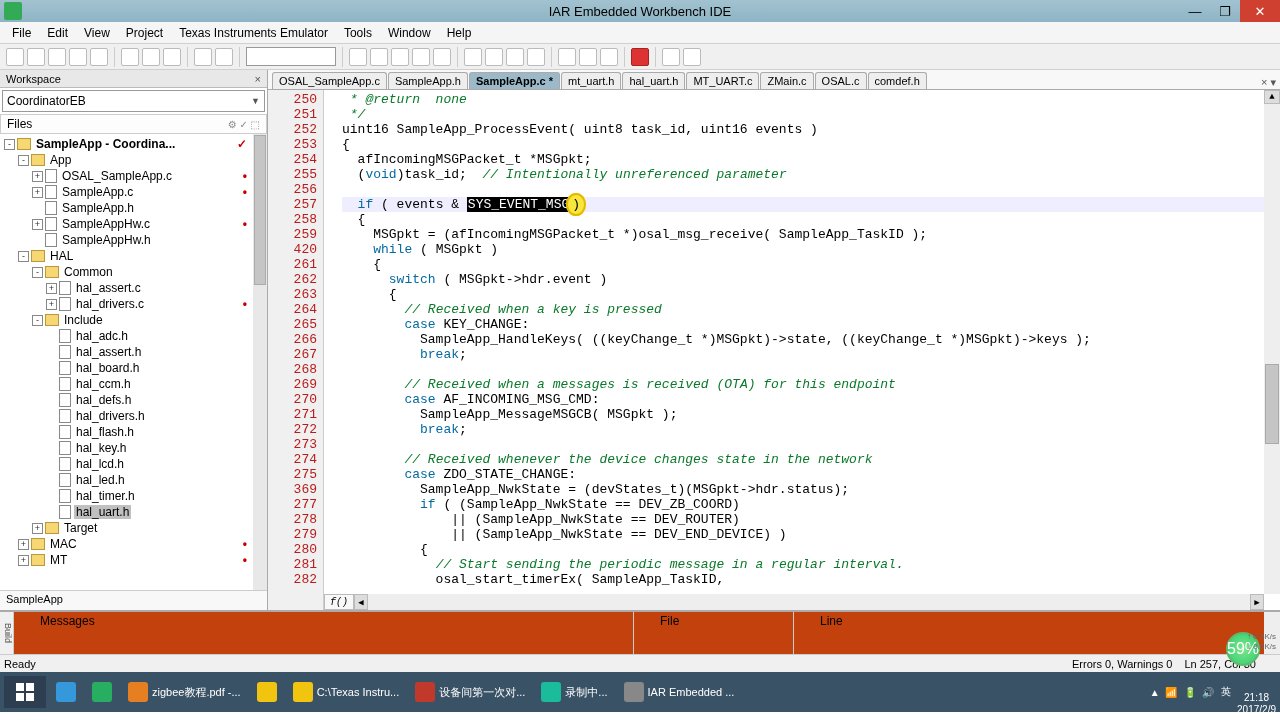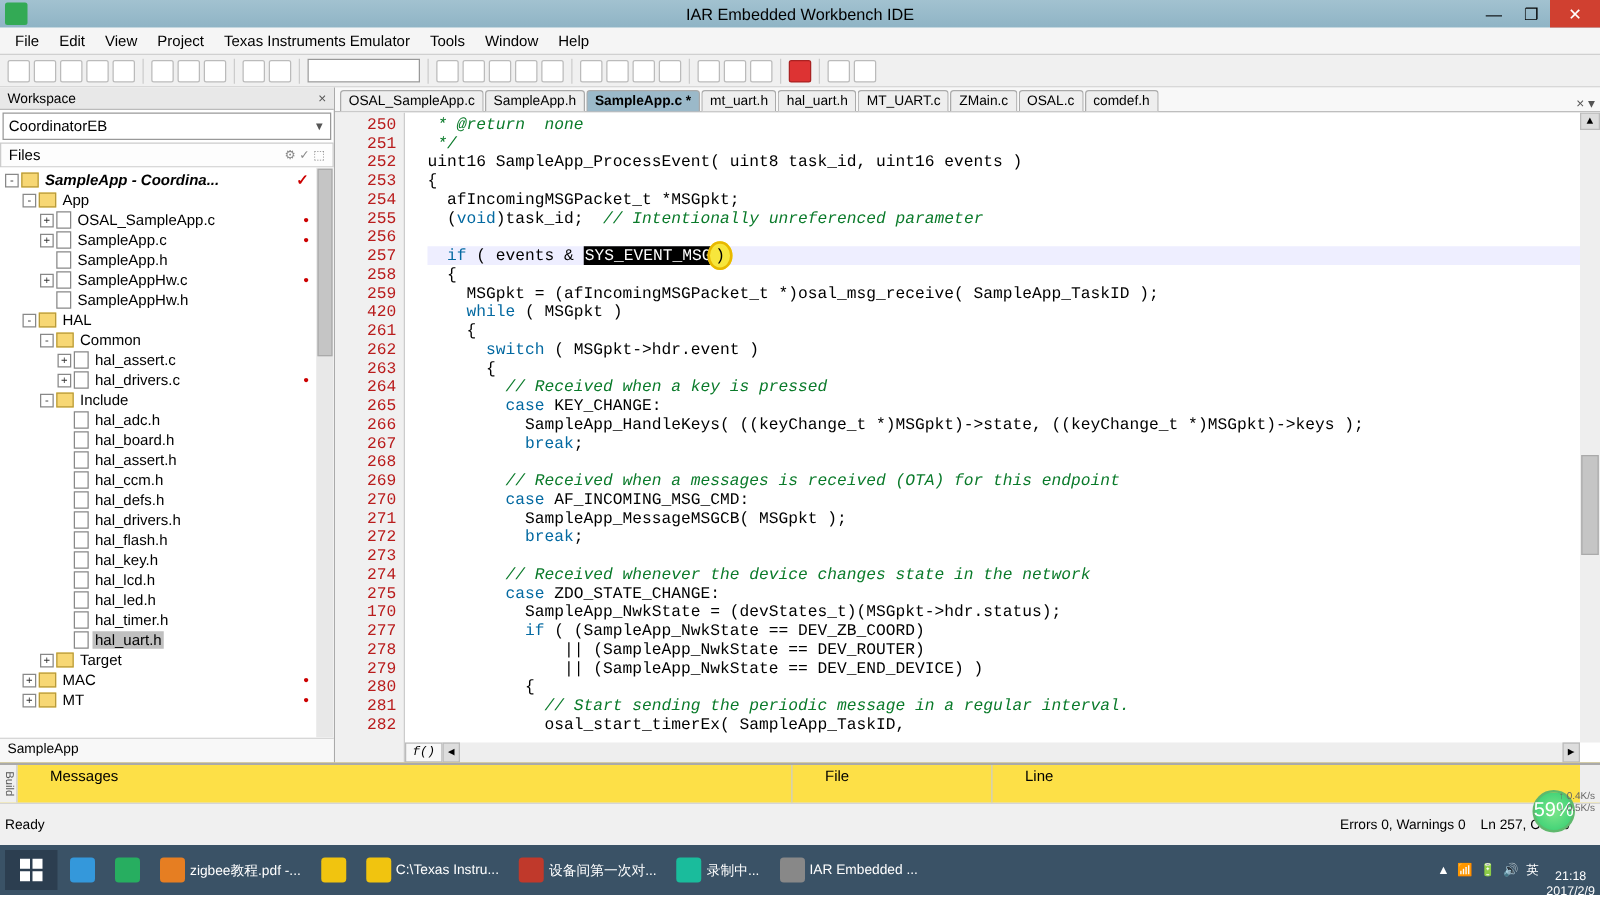--- a/index.html
+++ b/index.html
@@ -28,21 +28,21 @@
 .tree .scrollb { position: absolute; right: 0; top: 0; width: 14px; height: 100%; background: #e8e8e8; }
 .tree .scrollb .th { width: 12px; height: 150px; background: #c5c5c5; margin: 1px auto 0; border: 1px solid #aaa; }
 .tree-row { display: flex; align-items: center; height: 16px; padding-left: 4px; white-space: nowrap; }
 .tree-row .exp { width: 11px; height: 11px; border: 1px solid #888; margin-right: 2px; display: inline-flex; align-items: center; justify-content: center; font-size: 9px; line-height: 1; color: #333; background: #fff; }
 .tree-row .sp { display: inline-block; }
 .tree-row .folder-ico { width: 14px; height: 12px; background: #f7d774; border: 1px solid #b89a3a; margin-right: 3px; }
 .tree-row .file-ico { width: 12px; height: 14px; background: #fff; border: 1px solid #888; margin-right: 3px; }
 .tree-row.selected .lbl { background: #c0c0c0; }
 .tree-row .lbl { padding: 0 2px; }
 .tree-row .mark { color: #c00; margin-left: auto; margin-right: 20px; font-weight: bold; }
-.tree-row.bold .lbl { font-weight: bold; font-style: italic; }
+.tree-row.bold .lbl { font-weight: bold; }
 .ws-footer { height: 20px; border-top: 1px solid #ccc; padding: 2px 6px; background: #f8f8f8; font-size: 11px; }
 .editor-pane { flex: 1; display: flex; flex-direction: column; }
 .tabs { height: 20px; background: #f8f8f8; display: flex; align-items: flex-end; border-bottom: 1px solid #aaa; padding-left: 4px; position: relative; }
 .tabs .tab { padding: 2px 6px; font-size: 11px; border: 1px solid #aaa; border-bottom: none; margin-right: 1px; background: #eee; border-radius: 3px 3px 0 0; }
 .tabs .tab.active { background: #9bb9c9; color: #000; font-weight: bold; }
 .tabs .tx { position: absolute; right: 4px; font-size: 11px; color: #555; }
 .code-area { flex: 1; display: flex; background: #fff; font-family: "Courier New", monospace; font-size: 13px; overflow: hidden; position: relative; }
 .gutter { width: 56px; background: #f0f0f0; border-right: 1px solid #ccc; text-align: right; padding-right: 6px; color: #b91c1c; line-height: 15px; padding-top: 2px; }
 .gutter div { height: 15px; }
 .code { flex: 1; line-height: 15px; padding-top: 2px; padding-left: 18px; white-space: pre; }
@@ -52,29 +52,29 @@
 .code .cmt { color: #0a7a2a; font-style: italic; }
 .code .sel { background: #000; color: #fff; padding: 0 1px; }
 .code .cursor-hl { background: #f7e63c; border: 2px solid #e8b800; border-radius: 50%; padding: 2px 4px; margin-left: -4px; }
 .code-scroll-v { position: absolute; right: 0; top: 0; width: 16px; height: calc(100% - 16px); background: #eee; }
 .code-scroll-v .arr { height: 14px; background: #ddd; border: 1px solid #bbb; display: flex; align-items: center; justify-content: center; font-size: 9px; }
 .code-scroll-v .th { width: 14px; height: 80px; background: #c5c5c5; margin: 260px auto 0; border: 1px solid #aaa; }
 .code-scroll-h { position: absolute; bottom: 0; left: 56px; right: 16px; height: 16px; background: #eee; display: flex; }
 .code-scroll-h .fn { width: 30px; border: 1px solid #bbb; background: #f8f8f8; font-size: 10px; display: flex; align-items: center; justify-content: center; font-style: italic; }
 .code-scroll-h .arr { width: 14px; background: #ddd; border: 1px solid #bbb; display: flex; align-items: center; justify-content: center; font-size: 9px; }
 .code-scroll-h .tr { flex: 1; }
-.msg-pane { height: 32px; border-top: 2px solid #aaa; background: #fde047; display: flex; position: relative; }
+.msg-pane { height: 44px; border-top: 2px solid #aaa; background: #c2410c; display: flex; position: relative; }
 .msg-pane .side { width: 14px; background: #f0f0f0; border-right: 1px solid #ccc; writing-mode: vertical-rl; font-size: 9px; text-align: center; color: #555; }
 .msg-pane .cols { flex: 1; display: flex; }
 .msg-pane .col { border-right: 1px solid #ccc; padding: 2px 26px; font-size: 12px; }
 .msg-pane .c1 { width: 620px; }
 .msg-pane .c2 { width: 160px; }
 .msg-pane .c3 { flex: 1; }
 .msg-pane .sc { position: absolute; right: 0; top: 0; width: 16px; height: 100%; background: #eee; }
-.statusbar { height: 34px; background: #f0f0f0; border-top: 1px solid #ccc; display: flex; align-items: center; font-size: 11px; padding: 0 4px; }
+.statusbar { height: 18px; background: #f0f0f0; border-top: 1px solid #ccc; display: flex; align-items: center; font-size: 11px; padding: 0 4px; }
 .statusbar .fill { flex: 1; }
 .taskbar { height: 40px; background: #3a5266; display: flex; align-items: center; padding: 0 4px; gap: 2px; color: #fff; font-size: 11px; }
 .taskbar .start { width: 42px; height: 32px; background: #2c3e50; display: flex; align-items: center; justify-content: center; }
 .taskbar .start svg { width: 20px; height: 20px; }
 .taskbar .tbtn { height: 32px; padding: 0 8px; display: flex; align-items: center; gap: 4px; }
 .taskbar .tbtn .ti { width: 20px; height: 20px; background: #888; border-radius: 3px; }
 .taskbar .tbtn.orange .ti { background: #e67e22; }
 .taskbar .tbtn.green .ti { background: #27ae60; }
 .taskbar .tbtn.blue .ti { background: #3498db; }
 .taskbar .tbtn.yellow .ti { background: #f1c40f; }
@@ -242,27 +242,27 @@
         <div class="tree-row">
           <span class="sp" style="width: 42px;"></span>
           <span style="width: 13px; display: inline-block;"></span>
           <span class="file-ico"></span>
           <span class="lbl">hal_adc.h</span>
         </div>
         <div class="tree-row">
           <span class="sp" style="width: 42px;"></span>
           <span style="width: 13px; display: inline-block;"></span>
           <span class="file-ico"></span>
+          <span class="lbl">hal_assert.h</span>
+        </div>
+        <div class="tree-row">
+          <span class="sp" style="width: 42px;"></span>
+          <span style="width: 13px; display: inline-block;"></span>
+          <span class="file-ico"></span>
           <span class="lbl">hal_board.h</span>
-        </div>
-        <div class="tree-row">
-          <span class="sp" style="width: 42px;"></span>
-          <span style="width: 13px; display: inline-block;"></span>
-          <span class="file-ico"></span>
-          <span class="lbl">hal_assert.h</span>
         </div>
         <div class="tree-row">
           <span class="sp" style="width: 42px;"></span>
           <span style="width: 13px; display: inline-block;"></span>
           <span class="file-ico"></span>
           <span class="lbl">hal_ccm.h</span>
         </div>
         <div class="tree-row">
           <span class="sp" style="width: 42px;"></span>
           <span style="width: 13px; display: inline-block;"></span>
@@ -372,21 +372,21 @@
           <div>266</div>
           <div>267</div>
           <div>268</div>
           <div>269</div>
           <div>270</div>
           <div>271</div>
           <div>272</div>
           <div>273</div>
           <div>274</div>
           <div>275</div>
-          <div>170</div>
+          <div>369</div>
           <div>277</div>
           <div>278</div>
           <div>279</div>
           <div>280</div>
           <div>281</div>
           <div>282</div>
         </div>
       <div class="code" id="code"><div><span class="cmt"> * @return  none</span></div><div><span class="cmt"> */</span></div><div>uint16 SampleApp_ProcessEvent( uint8 task_id, uint16 events )</div><div>{</div><div>  afIncomingMSGPacket_t *MSGpkt;</div><div>  (<span class="kw">void</span>)task_id;  <span class="cmt">// Intentionally unreferenced parameter</span></div><div></div><div class="hl-line">  <span class="kw">if</span> ( events &amp; <span class="sel">SYS_EVENT_MSG</span><span class="cursor-hl">)</span></div><div>  {</div><div>    MSGpkt = (afIncomingMSGPacket_t *)osal_msg_receive( SampleApp_TaskID );</div><div>    <span class="kw">while</span> ( MSGpkt )</div><div>    {</div><div>      <span class="kw">switch</span> ( MSGpkt-&gt;hdr.event )</div><div>      {</div><div>        <span class="cmt">// Received when a key is pressed</span></div><div>        <span class="kw">case</span> KEY_CHANGE:</div><div>          SampleApp_HandleKeys( ((keyChange_t *)MSGpkt)-&gt;state, ((keyChange_t *)MSGpkt)-&gt;keys );</div><div>          <span class="kw">break</span>;</div><div></div><div>        <span class="cmt">// Received when a messages is received (OTA) for this endpoint</span></div><div>        <span class="kw">case</span> AF_INCOMING_MSG_CMD:</div><div>          SampleApp_MessageMSGCB( MSGpkt );</div><div>          <span class="kw">break</span>;</div><div></div><div>        <span class="cmt">// Received whenever the device changes state in the network</span></div><div>        <span class="kw">case</span> ZDO_STATE_CHANGE:</div><div>          SampleApp_NwkState = (devStates_t)(MSGpkt-&gt;hdr.status);</div><div>          <span class="kw">if</span> ( (SampleApp_NwkState == DEV_ZB_COORD)</div><div>              || (SampleApp_NwkState == DEV_ROUTER)</div><div>              || (SampleApp_NwkState == DEV_END_DEVICE) )</div><div>          {</div><div>            <span class="cmt">// Start sending the periodic message in a regular interval.</span></div><div>            osal_start_timerEx( SampleApp_TaskID,</div></div>
       <div class="code-scroll-v">
         <div class="arr">▲</div>

